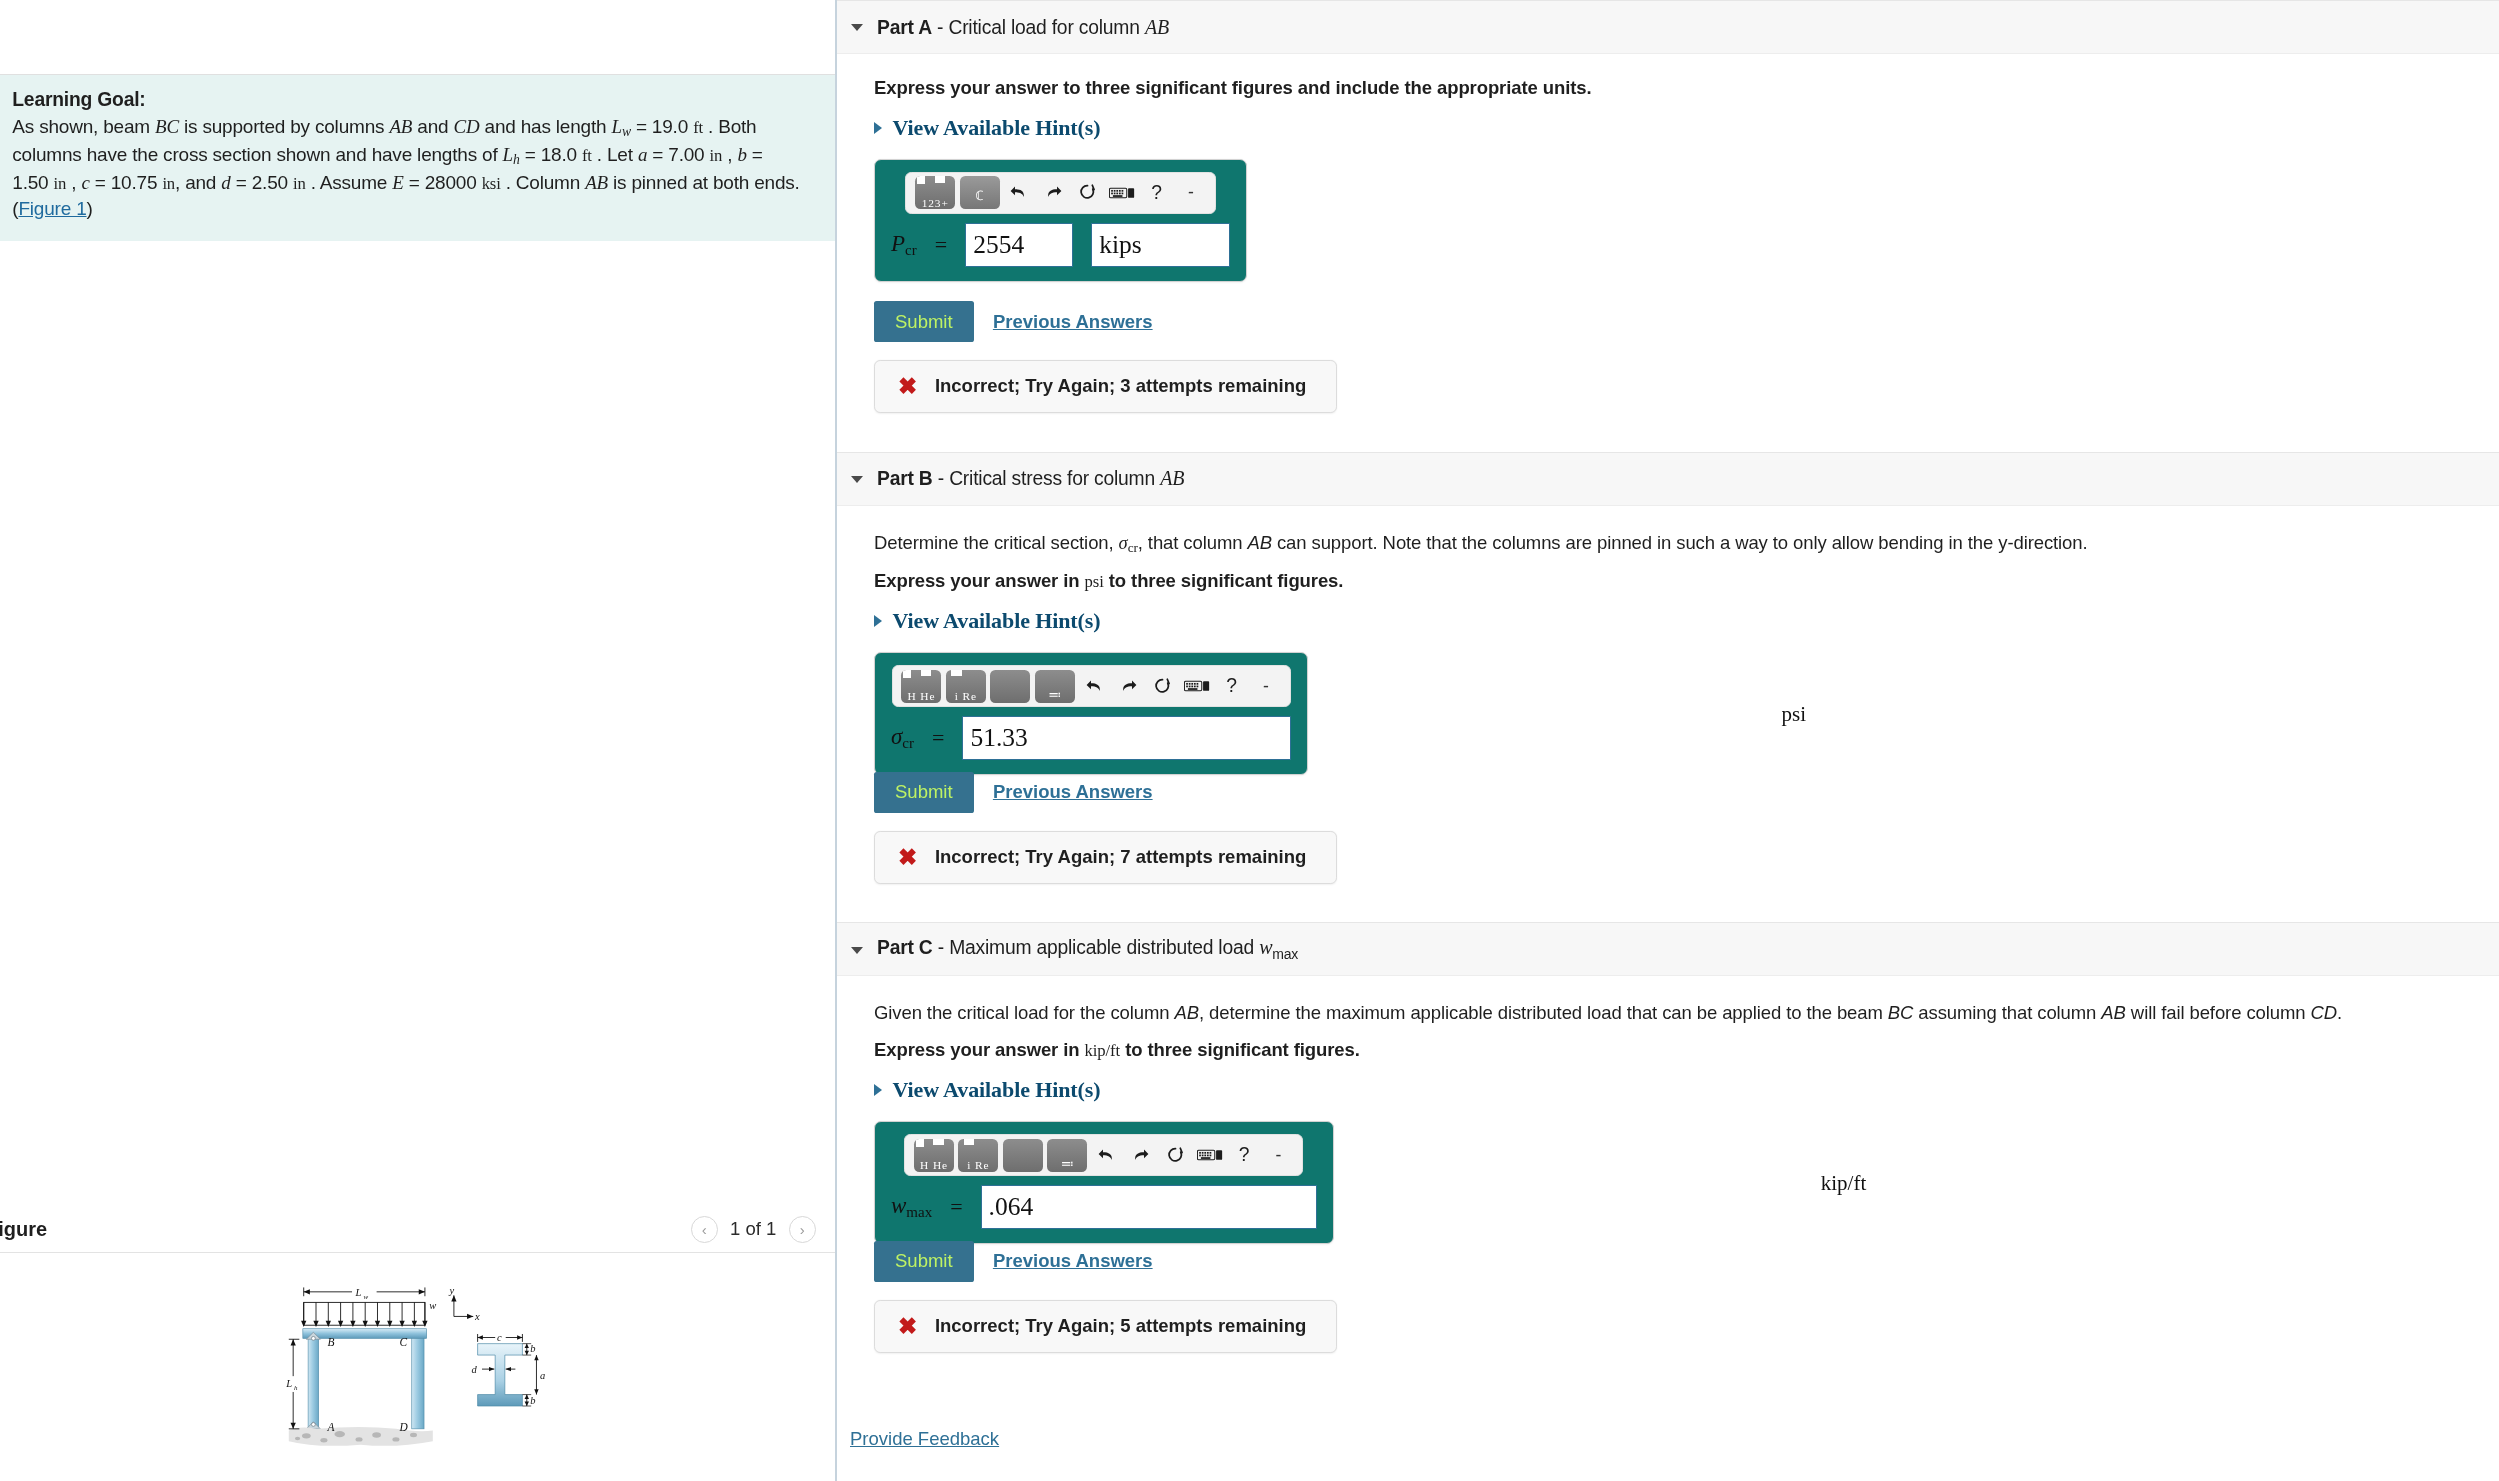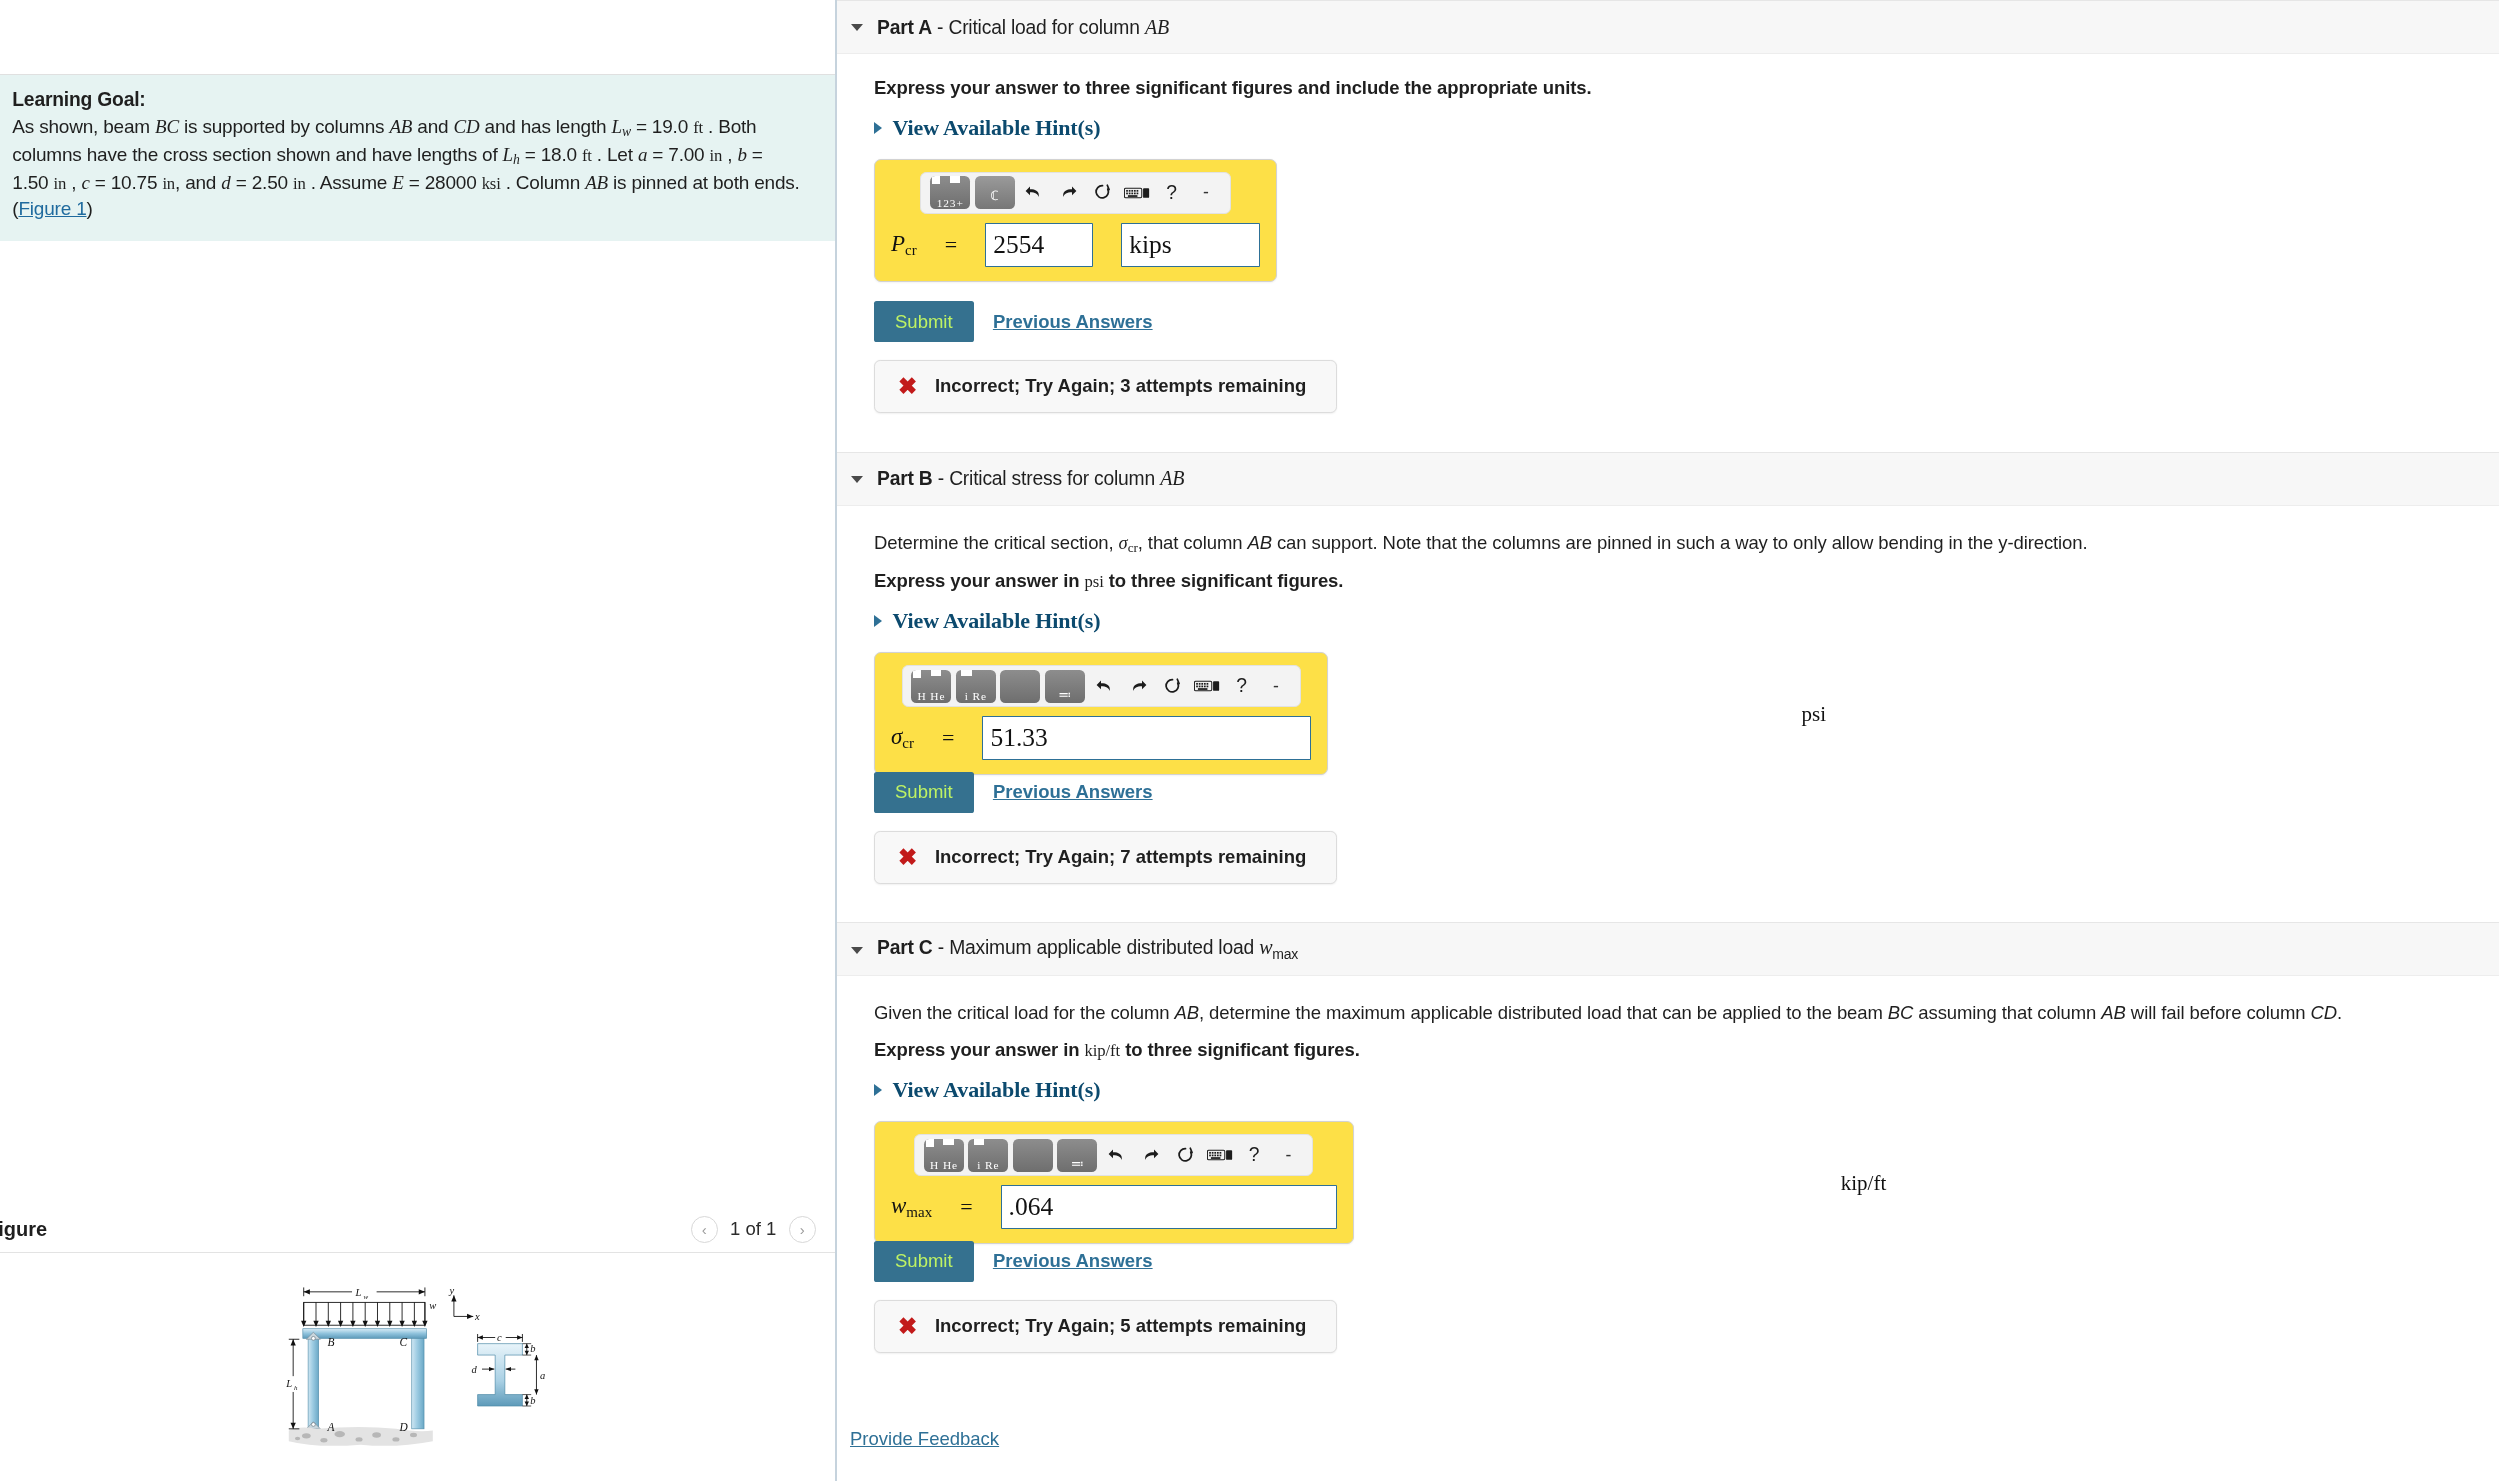--- a/index.html
+++ b/index.html
@@ -129,21 +129,21 @@
     border-top: 6.2px solid transparent;
     border-bottom: 6.2px solid transparent;
     border-left: 8px solid #2e7096;
   }
   .hint-text { color: #0c4a6e; font-size: 22px; font-weight: bold; letter-spacing: -0.1px; font-family: Liberation Serif, serif;}
 
   
   .answer-card {
     border: 1.8px solid #d2d2d2;
     border-radius: 7px;
-    background: #fde047;
+    background: #0f766e;
     display: inline-block;
     padding: 12.3px 16px 14px 16px;
     box-shadow: 0 0.9px 1.8px rgba(0,0,0,0.05);
   }
   .toolbar {
     background: #f3f3f3;
     border: 0.9px solid #e2e2e2;
     border-radius: 6.2px;
     height: 42px;
     display: flex;
@@ -184,21 +184,21 @@
     width: 30px; height: 33px;
     display: flex; align-items: center; justify-content: center;
     color: #1c1c1c;
     font-size: 19.3px;
     cursor: pointer;
     flex: 0 0 auto;
   }
   .tb-ic svg { display: block; }
   .tb-dash { color: #333; font-size: 17.6px; }
 
-  .ans-row { display: flex; align-items: center; gap: 28px; }
+  .ans-row { display: flex; align-items: center; gap: 18px; }
   .ans-label {
     font-family: "Liberation Serif", serif;
     font-style: italic;
     font-size: 23px;
     color: #111;
     white-space: nowrap;
   }
   .ans-label .sb { font-size: 15px; font-style: normal; vertical-align: -0.25em; }
   .ans-eq { font-family: "Liberation Serif", serif; font-size: 22px; color: #111; }
   .ans-input {

